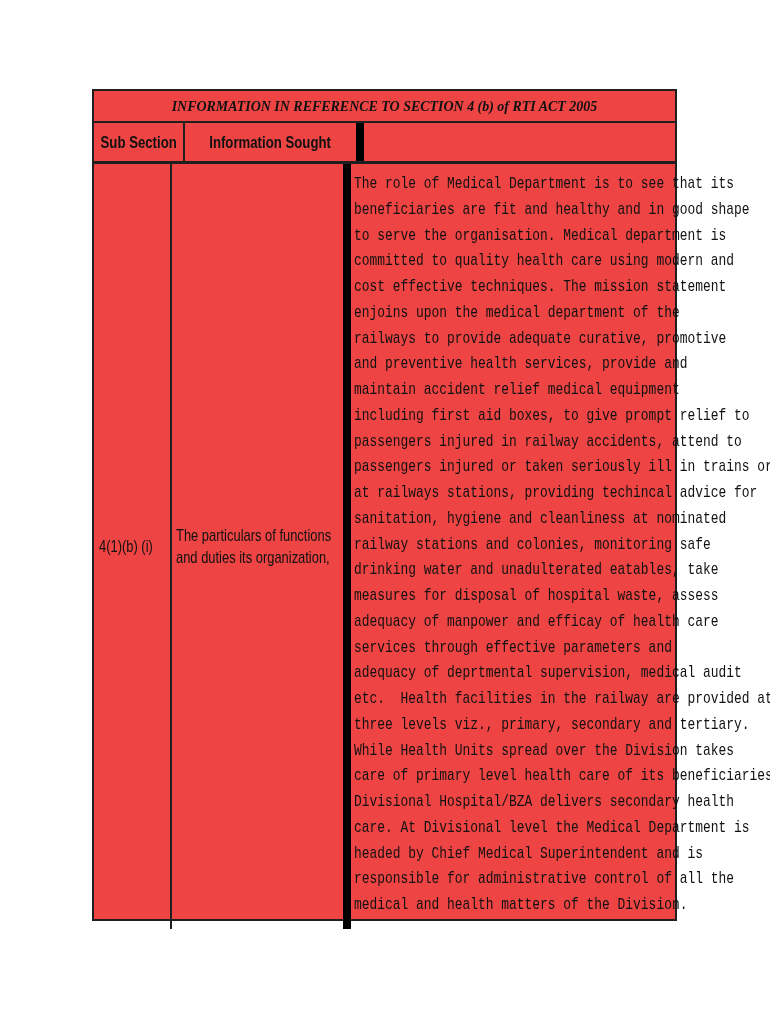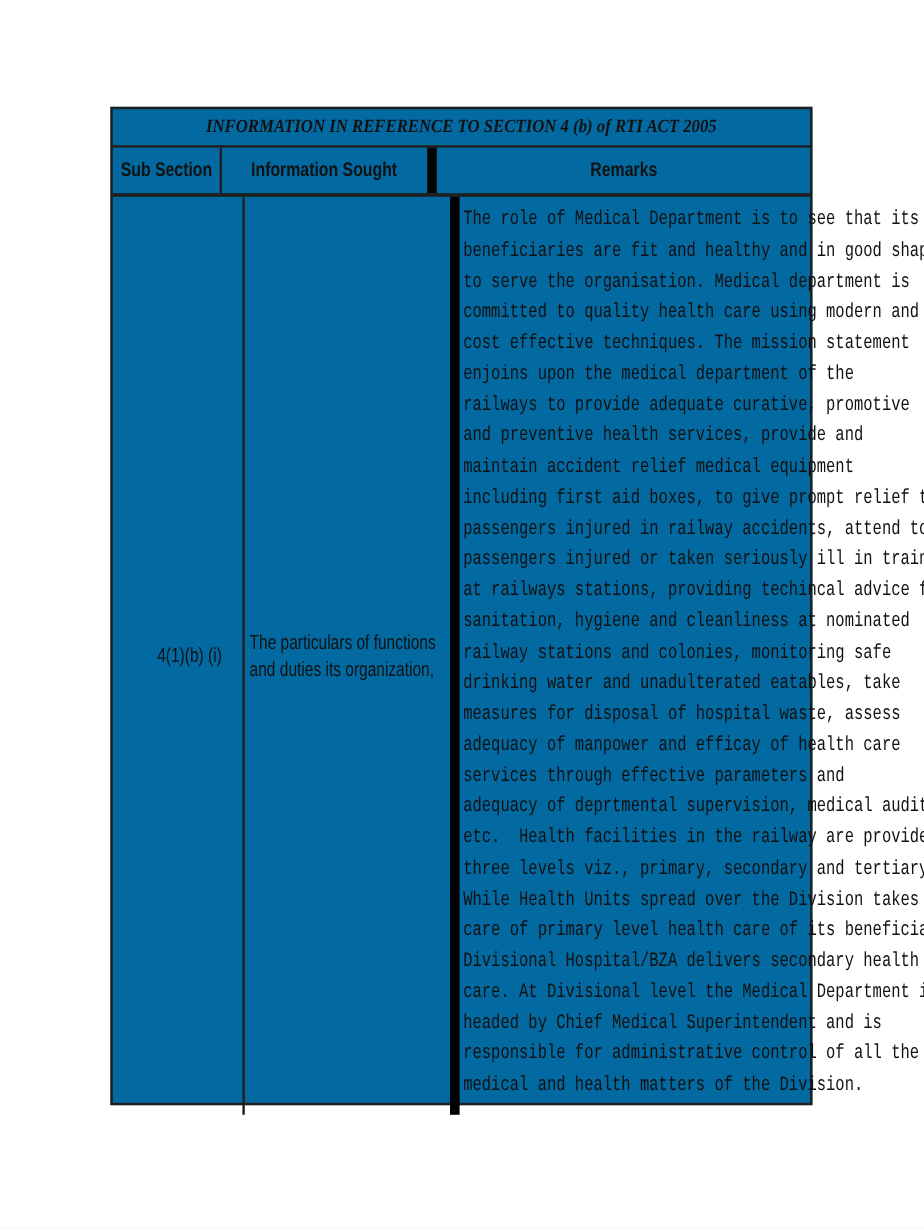--- a/index.html
+++ b/index.html
@@ -18,21 +18,21 @@
 
   
   .doc-table {
     position: absolute;
     left: 92px;
     top: 89px;
     width: 585px;
     height: 832px;
     box-sizing: border-box;
     border: 2px solid #1f1f1f;
-    background: #0369a1;
+    background: #ef4444;
   }
 
   
   .title-row {
     box-sizing: border-box;
     height: 32px;
     border-bottom: 2px solid #1f1f1f;
     display: flex;
     align-items: center;
     justify-content: center;
@@ -76,21 +76,20 @@
   .body-row {
     box-sizing: border-box;
     display: flex;
     height: 765px;
     align-items: stretch;
   }
   .body-cell-1 {
     display: flex;
     align-items: center;
     padding-left: 5px;
-    margin-left: 32px;
   }
   .sub-text {
     font-size: 17px;
     white-space: pre;
     transform: scaleX(0.76);
     transform-origin: left center;
   }
   .body-cell-2 {
     display: flex;
     align-items: center;
@@ -124,23 +123,20 @@
     <span class="title-text">INFORMATION IN REFERENCE TO SECTION 4 (b) of RTI ACT 2005</span>
   </div>
 
   <div class="header-row">
     <div class="hdr-cell col-1">
       <span class="hdr-text">Sub Section</span>
     </div>
     <div class="hdr-cell col-2">
       <span class="hdr-text">Information Sought</span>
     </div>
-    <div class="hdr-cell col-3">
-      <span class="hdr-text">Remarks</span>
-    </div>
   </div>
 
   <div class="body-row">
     <div class="body-cell-1 col-1">
       <span class="sub-text">4(1)(b) (i)</span>
     </div>
     <div class="body-cell-2 col-2">
       <span class="info-text">The particulars of functions
 and duties its organization,</span>
     </div>

